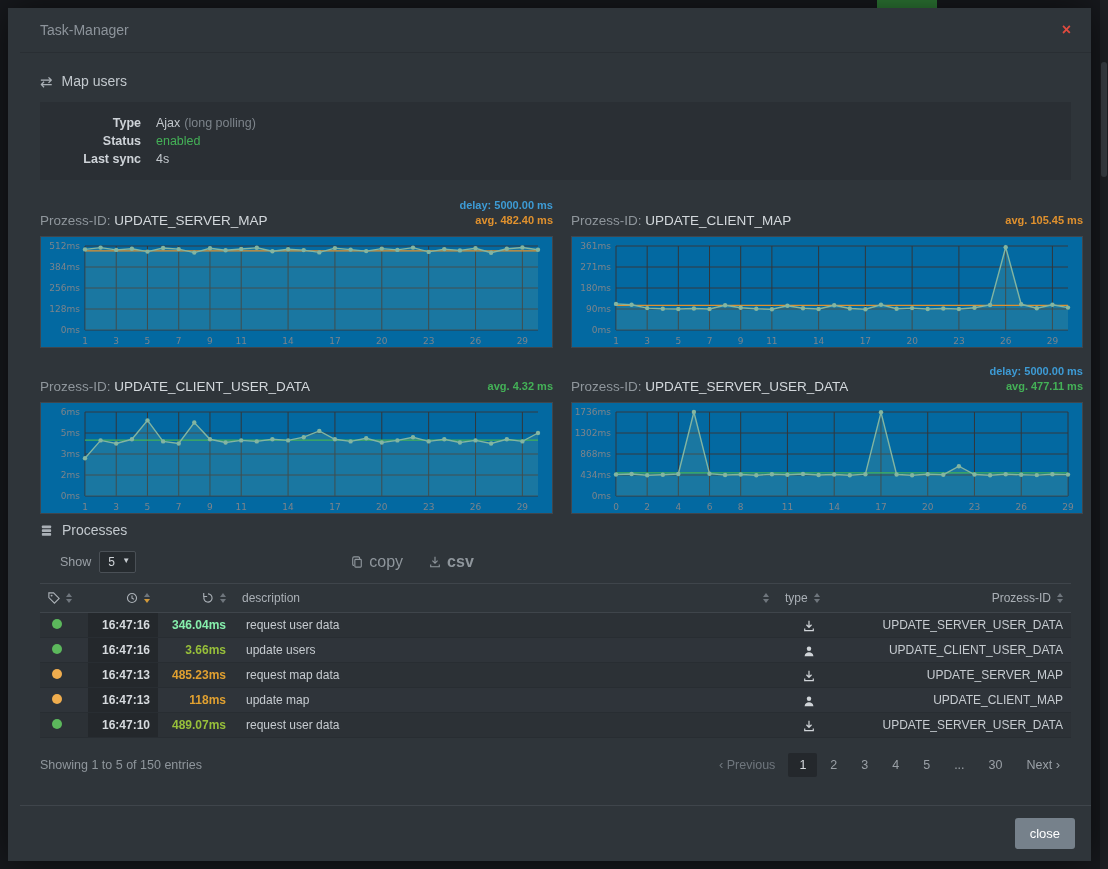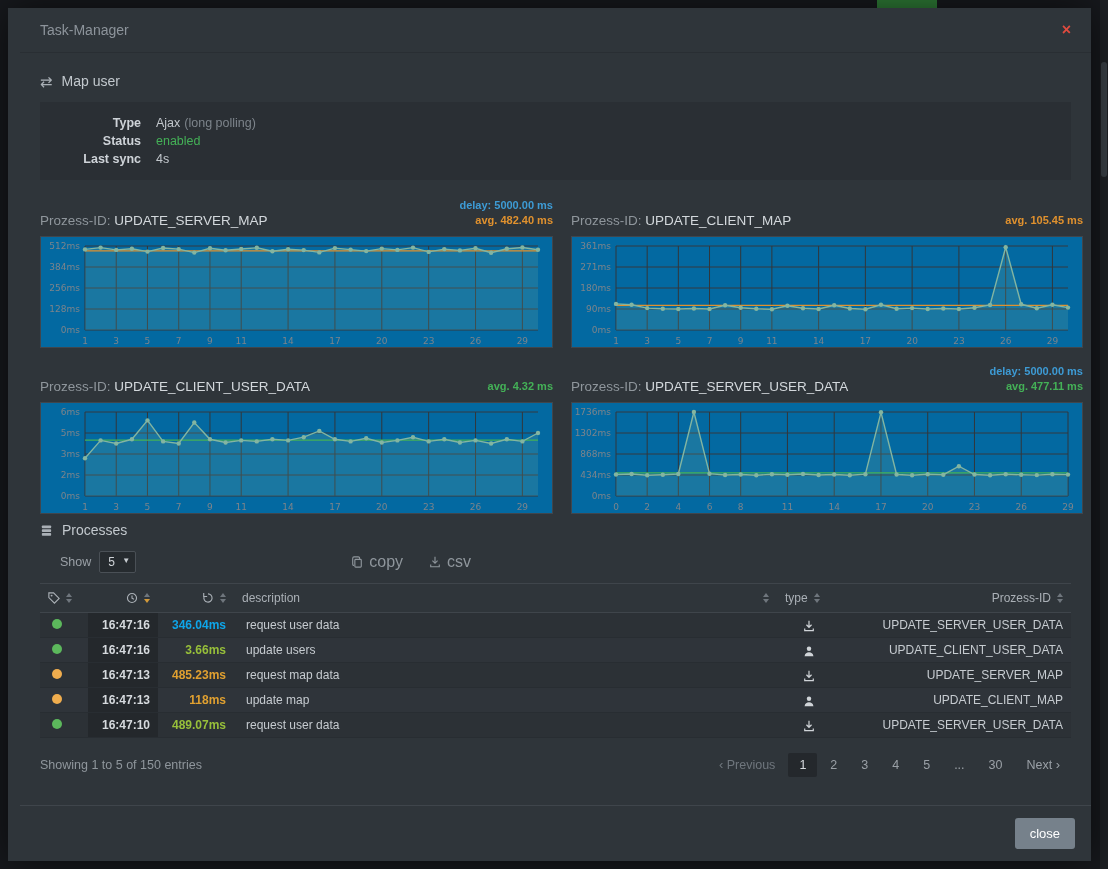--- a/index.html
+++ b/index.html
@@ -72,21 +72,21 @@
     appearance:none; -webkit-appearance:none;
     background:#262b2f; color:#d0d4d8; border:1px solid #4a5056;
     font-size:12px; padding:3px 20px 3px 8px; border-radius:2px; font-family:inherit;
   }
   .select-wrap .arrow { position:absolute; right:6px; top:5px; font-size:8px; color:#c8cdd2; pointer-events:none; }
   .tool-btn {
     background:none; border:none; color:#8f969c; font-size:16px; cursor:pointer;
     display:inline-flex; align-items:center; gap:6px; font-family:inherit;
   }
   .tool-btn.copy { margin-left:215px; }
-  .tool-btn.csv { margin-left:26px; }
+  .tool-btn.csv { margin-left:26px;font-weight:bold; }
   .search-wrap { margin-left:auto; display:flex; align-items:center; gap:8px; }
   .search-wrap input {
     background:#262b2f; border:1px solid #4a5056; border-radius:2px;
     width:150px; height:25px; color:#d0d4d8; padding:0 8px; font-family:inherit;
   }
 
   
   table { width:100%; border-collapse:collapse; font-size:12px; }
   thead th {
     padding:7px 8px; color:#aab0b6; font-weight:normal;
@@ -137,21 +137,21 @@
 <div class="modal">
   <div class="modal-header">
     <span class="modal-title">Task-Manager</span>
     <button class="close-x">×</button>
   </div>
 
   <div class="modal-body">
 
     <div class="section-head">
       <span class="uicon">⇄</span>
-      <span>Map user</span>
+      <span>Map users</span>
     </div>
 
     <div class="info-box" id="info-box">
         <div class="info-row">
           <span class="info-label">Type</span>
           <span class="info-value"><span>Ajax</span><span class="info-suffix">(long polling)</span></span>
         </div>
         <div class="info-row">
           <span class="info-label">Status</span>
           <span class="info-value"><span style="color:#44b157">enabled</span></span>
@@ -595,21 +595,21 @@
                   <i class="down"></i>
                 </span>
             </span>
           </th>
         </tr>
       </thead>
       <tbody id="table-body">
           <tr>
             <td class="c-status"><span class="dot" style="background:#5cb85c"></span></td>
             <td class="c-time">16:47:16</td>
-            <td class="c-duration" style="color:#0ea5e9">346.04ms</td>
+            <td class="c-duration" style="color:#86efac">346.04ms</td>
             <td class="c-desc">request user data</td>
             <td class="c-type"><span><svg width="12" height="12" viewBox="0 0 14 14" fill="none" stroke="#d0d4d8" stroke-width="1.4">
                   <path d="M7 1v7M4 5.5 7 8.5 10 5.5"></path>
                   <path d="M2 10v2.5h10V10"></path>
                 </svg></span></td>
             <td class="c-pid">UPDATE_SERVER_USER_DATA</td>
           </tr>
           <tr>
             <td class="c-status"><span class="dot" style="background:#5cb85c"></span></td>
             <td class="c-time">16:47:16</td>

